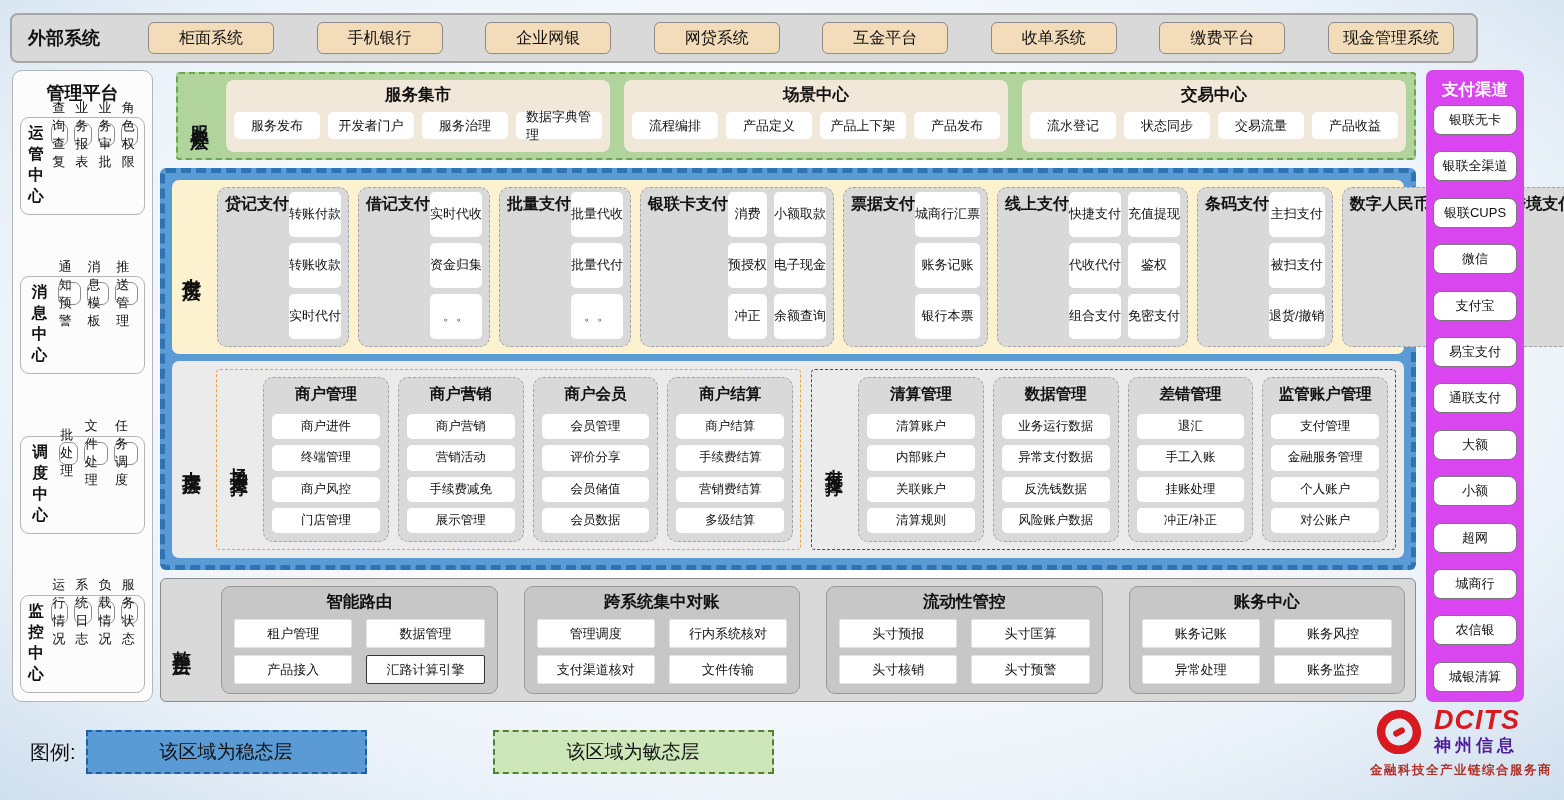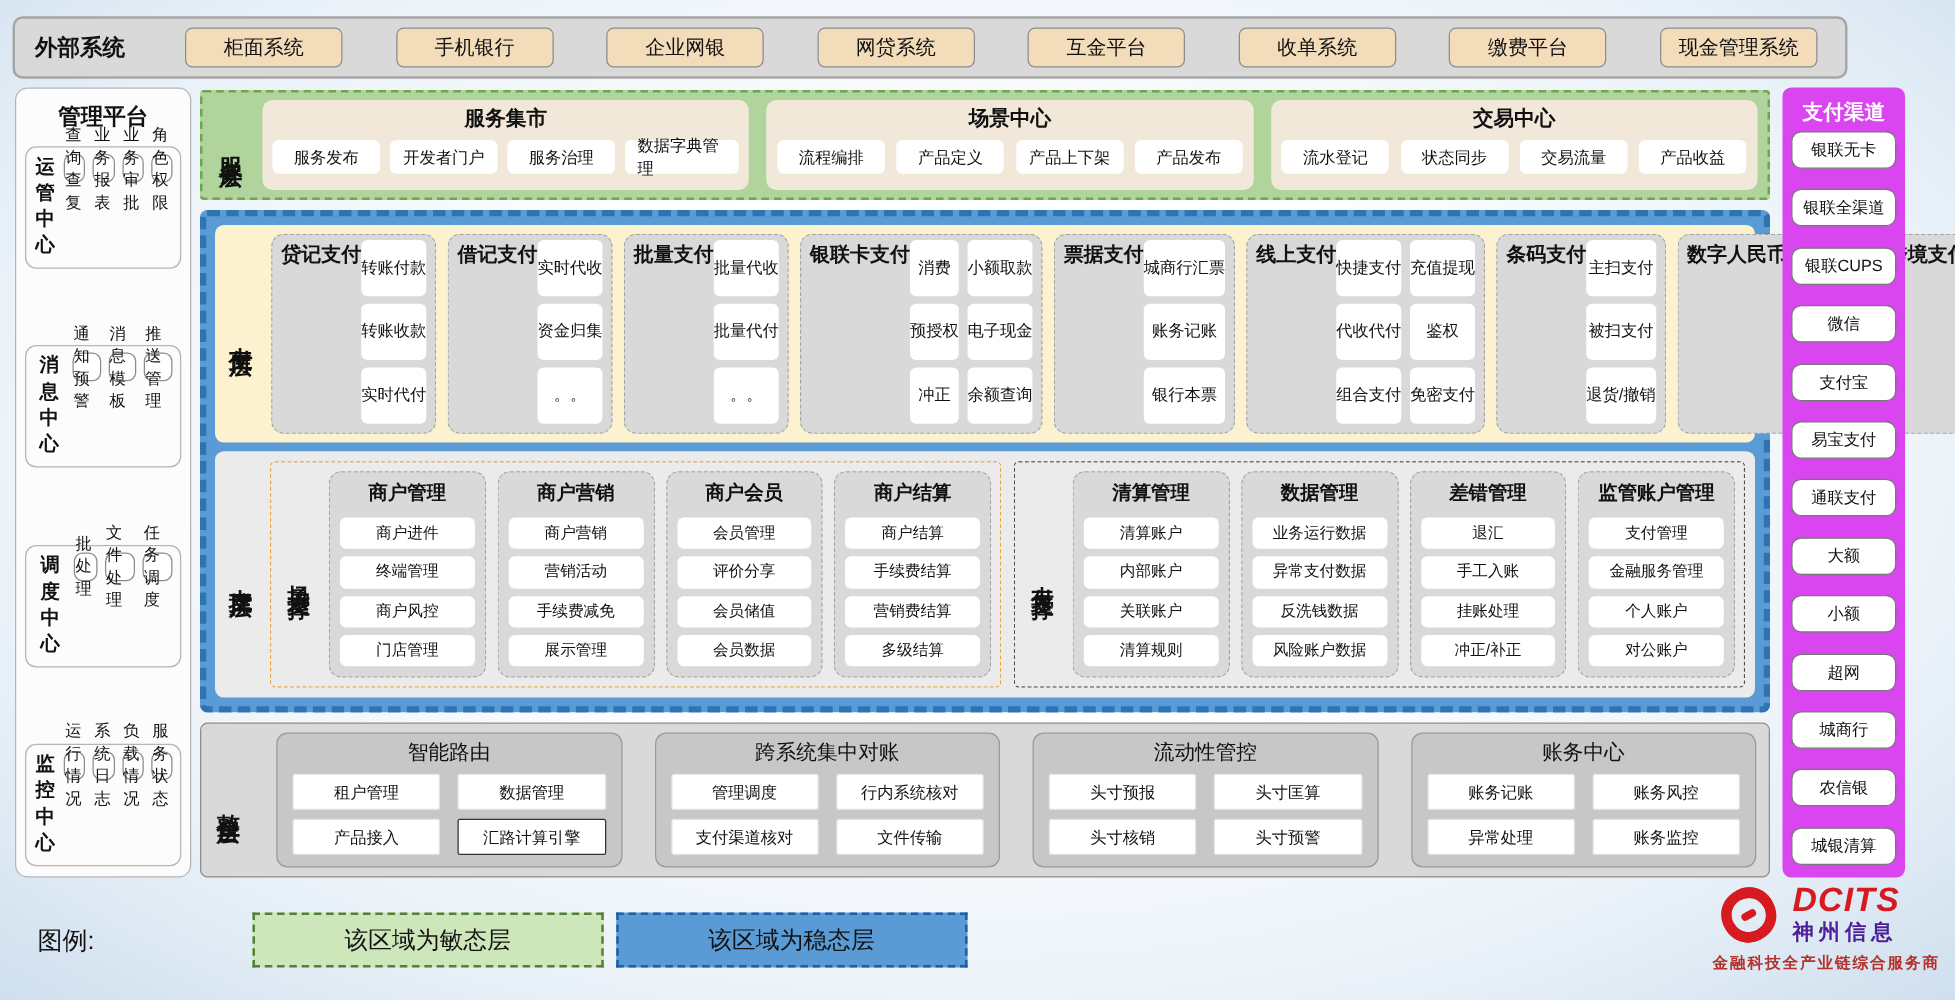--- a/index.html
+++ b/index.html
@@ -29,21 +29,21 @@
   .side-btn { background:#fff; border:1px solid #8c8c8c; border-radius:7px;
     height:23px; display:flex; align-items:center; justify-content:center; font-size:13px; }
   
   .main { position:absolute; left:160px; top:72px; width:1256px; height:630px;
     display:flex; flex-direction:column; }
   .vlabel { writing-mode:vertical-rl; text-orientation:upright;
     font-weight:bold; display:flex; align-items:center; justify-content:center;
     letter-spacing:3px; line-height:1; }
   
   .service-layer { height:88px; background:#b0d49c; border:2px dashed #6aa84f; border-radius:3px;
-    display:flex; align-items:stretch; padding:6px 8px 6px 6px; gap:10px; }
+    display:flex; align-items:stretch; padding:6px 8px 6px 6px; gap:10px;margin-left:16px; }
   .service-layer > .vlabel { font-size:19px; width:32px; }
   .svc-section { flex:1; background:#f2e8da; border-radius:8px; padding:4px 8px 6px;
     display:flex; flex-direction:column; }
   .svc-title { text-align:center; font-weight:bold; font-size:16.5px; }
   .svc-items { flex:1; display:flex; align-items:center; justify-content:space-around; gap:8px; }
   .svc-btn { background:#fff; border-radius:5px; height:27px; min-width:86px; padding:0 10px;
     display:flex; align-items:center; justify-content:center; font-size:13px; }
   
   .blue-zone { margin-top:8px; height:404px; background:#5b9bd5; border:5px dashed #2e74b5;
     border-radius:6px; padding:7px; display:flex; flex-direction:column; gap:7px; }
@@ -69,21 +69,21 @@
   .sup-col { flex:1; background:#d9d9d9; border:1.5px dashed #a3a3a3; border-radius:10px;
     padding:4px 8px 8px; display:flex; flex-direction:column; gap:6px; }
   .sup-col .col-title { font-size:15.5px; }
   .sup-col .cell-btn { flex:1; font-size:12.5px; }
   
   .int-layer { margin-top:8px; height:124px; background:#d9d9d9; border:1.5px solid #8c8c8c;
     border-radius:6px; display:flex; padding:7px 10px 7px 6px; gap:24px; }
   .int-layer > .vlabel { font-size:19px; width:30px; }
   .int-section { flex:1; background:#c7c7c7; border:1px solid #9a9a9a; border-radius:9px;
     padding:4px 12px 9px; display:flex; flex-direction:column; gap:6px; }
-  .int-title { text-align:center; font-weight:normal; font-size:16.5px; }
+  .int-title { text-align:center; font-weight:bold; font-size:16.5px; }
   .int-grid { flex:1; display:grid; grid-template-columns:1fr 1fr; gap:7px 14px; }
   .int-btn { background:#fff; display:flex; align-items:center; justify-content:center;
     font-size:13px; border:1px solid #e3e3e3; border-radius:2px; white-space:nowrap; }
   .int-btn.outlined { border:1.5px solid #333; }
   
   .sidebar-right { position:absolute; left:1426px; top:70px; width:98px; height:632px;
     background:#d946ef; border-radius:7px; display:flex; flex-direction:column;
     padding:9px 7px 10px; }
   .chan-title { color:#fff; font-weight:bold; font-size:16.5px; text-align:center; margin-bottom:4px; }
   .chan-items { flex:1; display:flex; flex-direction:column; justify-content:space-between; }
@@ -394,22 +394,22 @@
       <div class="chan-btn">小额</div>
       <div class="chan-btn">超网</div>
       <div class="chan-btn">城商行</div>
       <div class="chan-btn">农信银</div>
       <div class="chan-btn">城银清算</div>
     </div>
 </div>
 
 <div class="legend">
   <div class="legend-label">图例:</div>
+  <div class="legend-box stable">该区域为稳态层</div>
   <div class="legend-box agile">该区域为敏态层</div>
-  <div class="legend-box stable">该区域为稳态层</div>
 </div>
 
 <div class="logo">
   <div class="logo-top">
     <span style="display:inline-block;width:58px;height:52px;">
       <svg viewBox="0 0 100 100" width="58" height="52">
         <g transform="rotate(-28 50 50)">
           <path d="M50 8 C75 8 92 26 92 50 C92 74 75 92 50 92 C25 92 8 74 8 50 C8 26 25 8 50 8 Z
                    M50 24 C35 24 24 35 24 50 C24 65 35 76 50 76 C65 76 76 65 76 50 C76 35 65 24 50 24 Z" fill="#d71920"></path>
           <path d="M50 24 C65 24 76 35 76 50 L92 50 C92 26 75 8 50 8 Z" fill="#d71920"></path>

